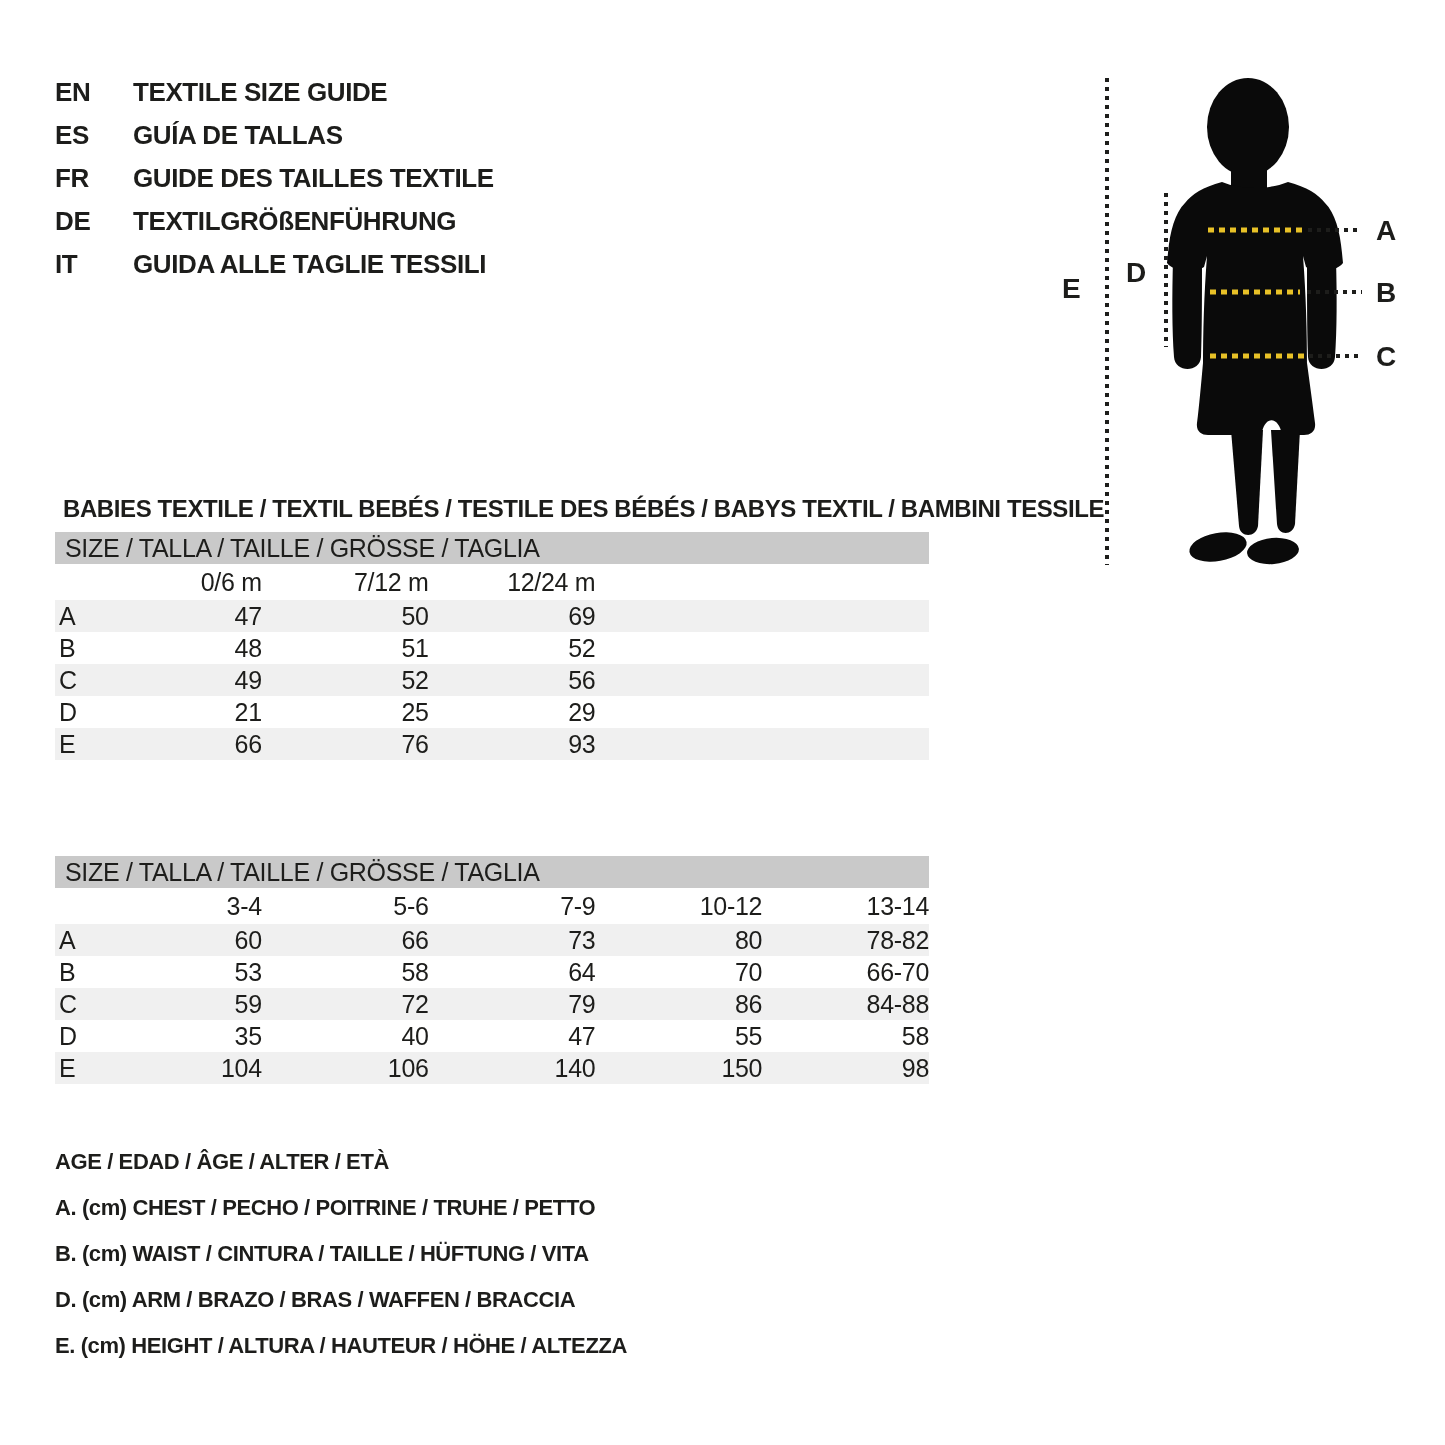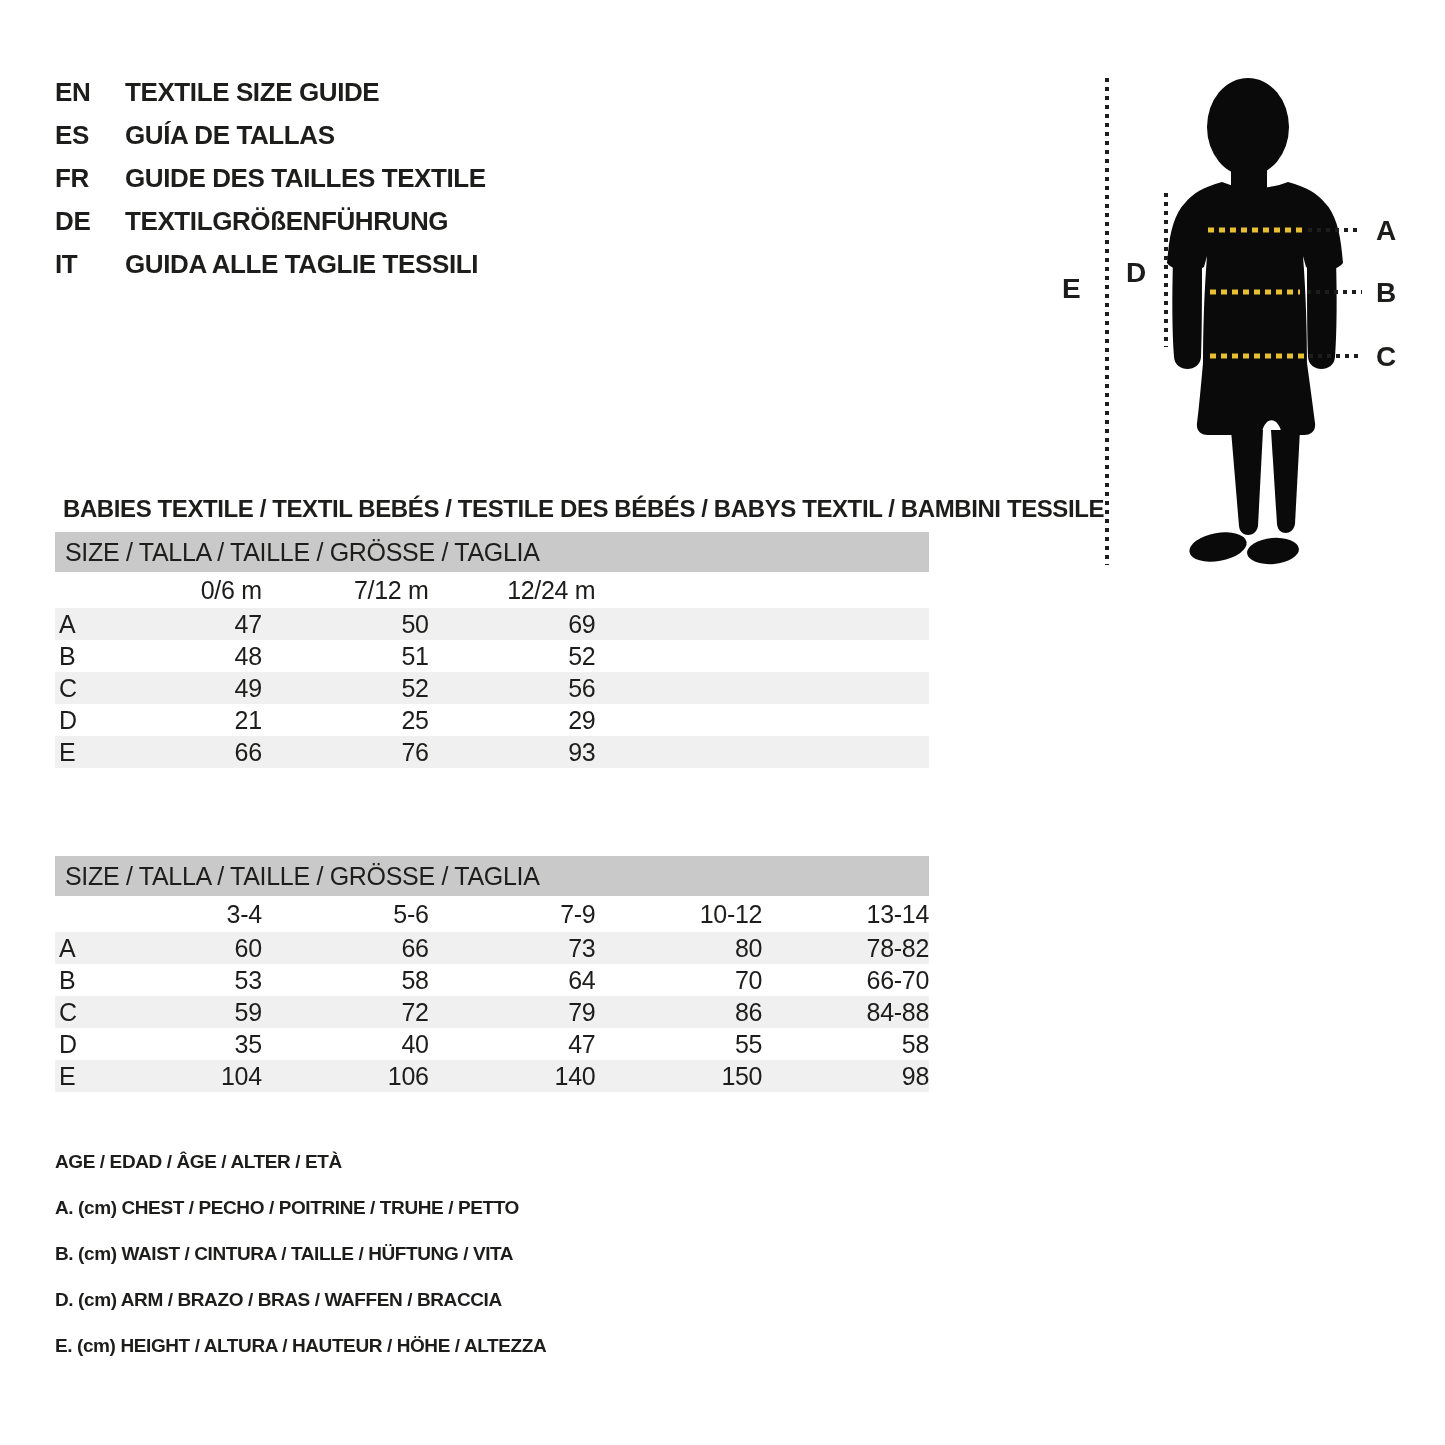--- a/index.html
+++ b/index.html
@@ -6,54 +6,54 @@
   .canvas{
     position:relative;
     width:1445px;height:1445px;
     background:#ffffff;
     overflow:hidden;
     font-family:"Liberation Sans",sans-serif;
     color:#1d1d1b;
   }
   
   .lang-block{position:absolute;left:55px;top:71px;}
-  .lang-row{display:grid;grid-template-columns:70px auto;height:43px;align-items:center;}
+  .lang-row{display:grid;grid-template-columns:70px auto;height:43px;align-items:center;gap:8px;}
   .lang-code,.lang-title{
     font-size:26px;font-weight:700;letter-spacing:-0.4px;white-space:nowrap;
   }
   
   .figure{position:absolute;left:1050px;top:60px;width:395px;height:540px;}
   .figure text{font-family:"Liberation Sans",sans-serif;font-size:28px;font-weight:700;fill:#1d1d1b;}
   
   .section-heading{
     position:absolute;left:55px;margin:8px;
     font-size:24px;font-weight:700;letter-spacing:-0.4px;line-height:32px;white-space:nowrap;
   }
   .babies-heading{top:485px;}
   .children-heading{top:802px;}
   
   .size-table{position:absolute;left:55px;width:874px;}
   .babies-table{top:532px;}
   .children-table{top:856px;}
   .size-bar{
-    height:40px;background:#c9c9c9;display:flex;align-items:center;
+    height:32px;background:#c9c9c9;display:flex;align-items:center;
     padding-left:10px;box-sizing:border-box;
     font-size:25px;letter-spacing:-0.3px;white-space:nowrap;
   }
   .trow{display:grid;grid-template-columns:40px repeat(5,1fr);align-items:center;height:32px;}
   .col-head{height:36px;}
   .stripe{background:#f0f0f0;}
   .cell{font-size:25px;letter-spacing:-0.3px;}
   .cell.label{padding-left:4px;}
   .cell.val{text-align:right;}
   
   .legend{position:absolute;left:55px;top:1139px;}
   .legend-line{
     height:46px;display:flex;align-items:center;
-    font-size:19px;font-weight:700;letter-spacing:-0.4px;white-space:nowrap;
+    font-size:22px;font-weight:700;letter-spacing:-0.4px;white-space:nowrap;
   }
 </style>
 </head>
 <body>
 
 <div class="canvas">
 
   <div class="lang-block">
     <div class="lang-row">
       <span class="lang-code">EN</span>

